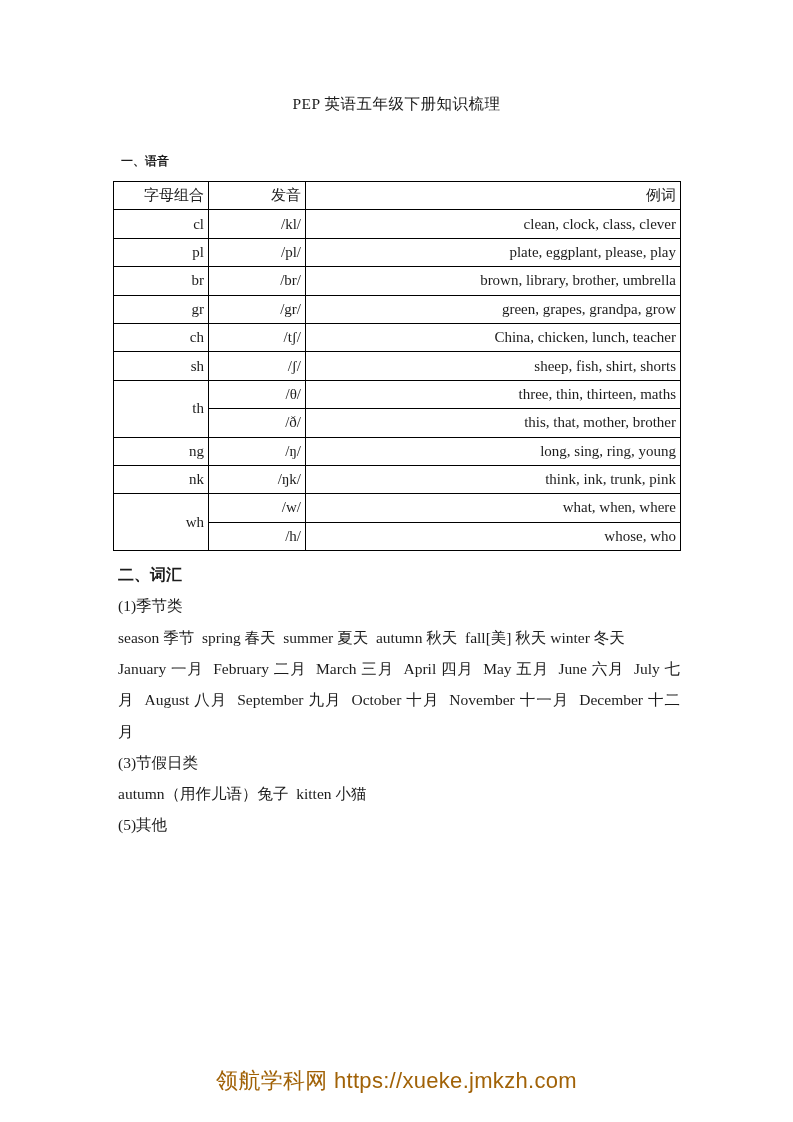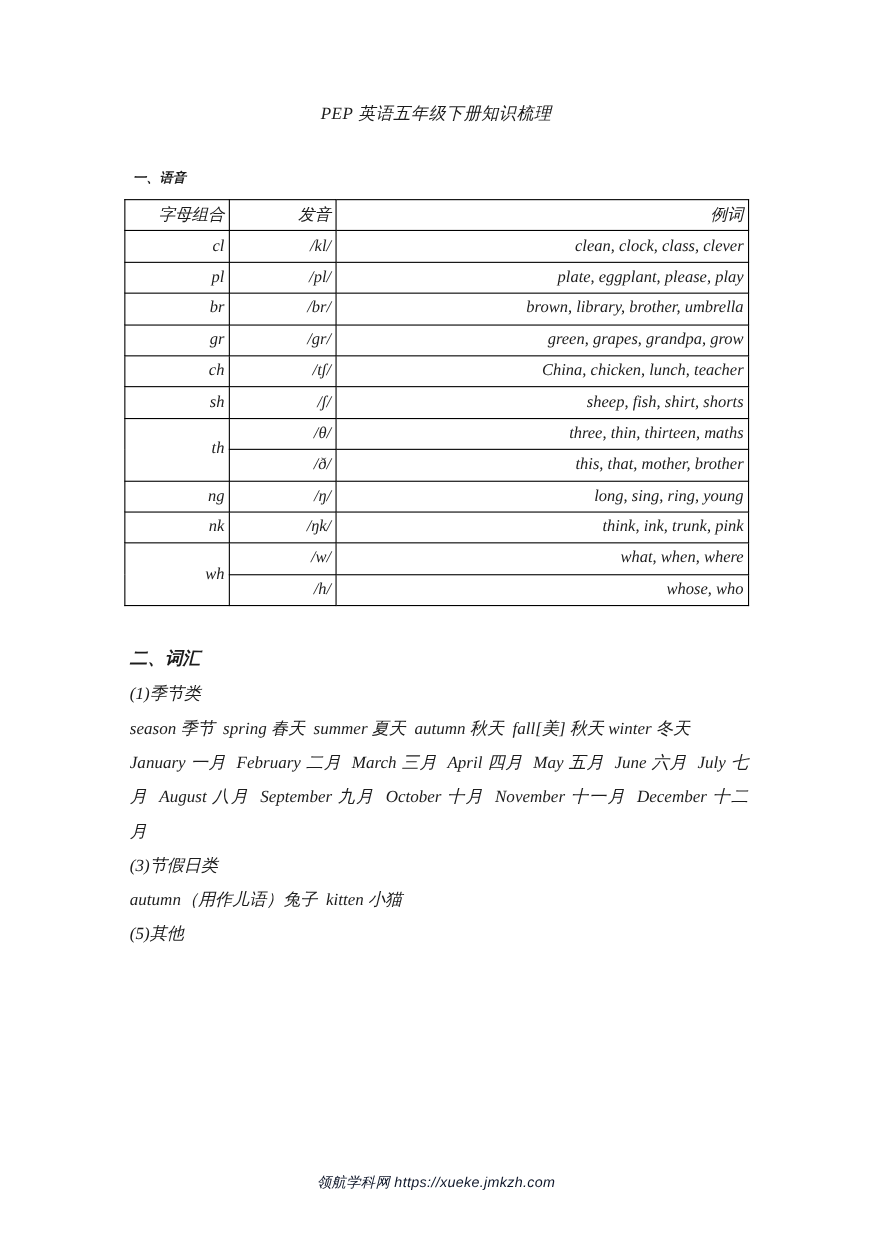--- a/index.html
+++ b/index.html
@@ -4,21 +4,20 @@
 <style>
   html, body { margin: 0; padding: 0; background: #ffffff; }
   .page {
     position: relative;
     width: 793px;
     height: 1122px;
     background: #ffffff;
     overflow: hidden;
     font-family: "Liberation Serif", "DejaVu Serif", serif;
     color: #1c1c1c;
-    font-style: italic;
   }
   .doc-title {
     padding-top: 93px;
     text-align: center;
     font-size: 15.5px;
     line-height: 22px;
     letter-spacing: 0.5px;
   }
   .content {
     margin-left: 113px;
@@ -40,21 +39,21 @@
   }
   table.phonics td {
     border: 1px solid #000000;
     height: 27.4px;
     padding: 0 4px 0 9px;
     font-size: 15px;
     vertical-align: middle;
     overflow: hidden;
   }
   .vocab {
-    margin-top: 33px;
+    margin-top: 8px;
     margin-left: 5px;
     width: 562px;
     font-size: 15.5px;
   }
   .vline {
     line-height: 31.3px;
     white-space: pre-wrap;
   }
   .vline.bold {
     font-weight: bold;
@@ -64,22 +63,22 @@
     text-align: justify;
     text-align-last: justify;
   }
   .footer {
     position: absolute;
     left: 0;
     top: 1066px;
     width: 100%;
     text-align: center;
     font-family: "Liberation Sans", "DejaVu Sans", sans-serif;
-    font-size: 13px;
-    color: #0f172a;
+    font-size: 22px;
+    color: #a16207;
     letter-spacing: 0.3px;
   }
 </style>
 </head>
 <body>
 
 <div class="page">
 
   <div class="doc-title">PEP 英语五年级下册知识梳理</div>
 

